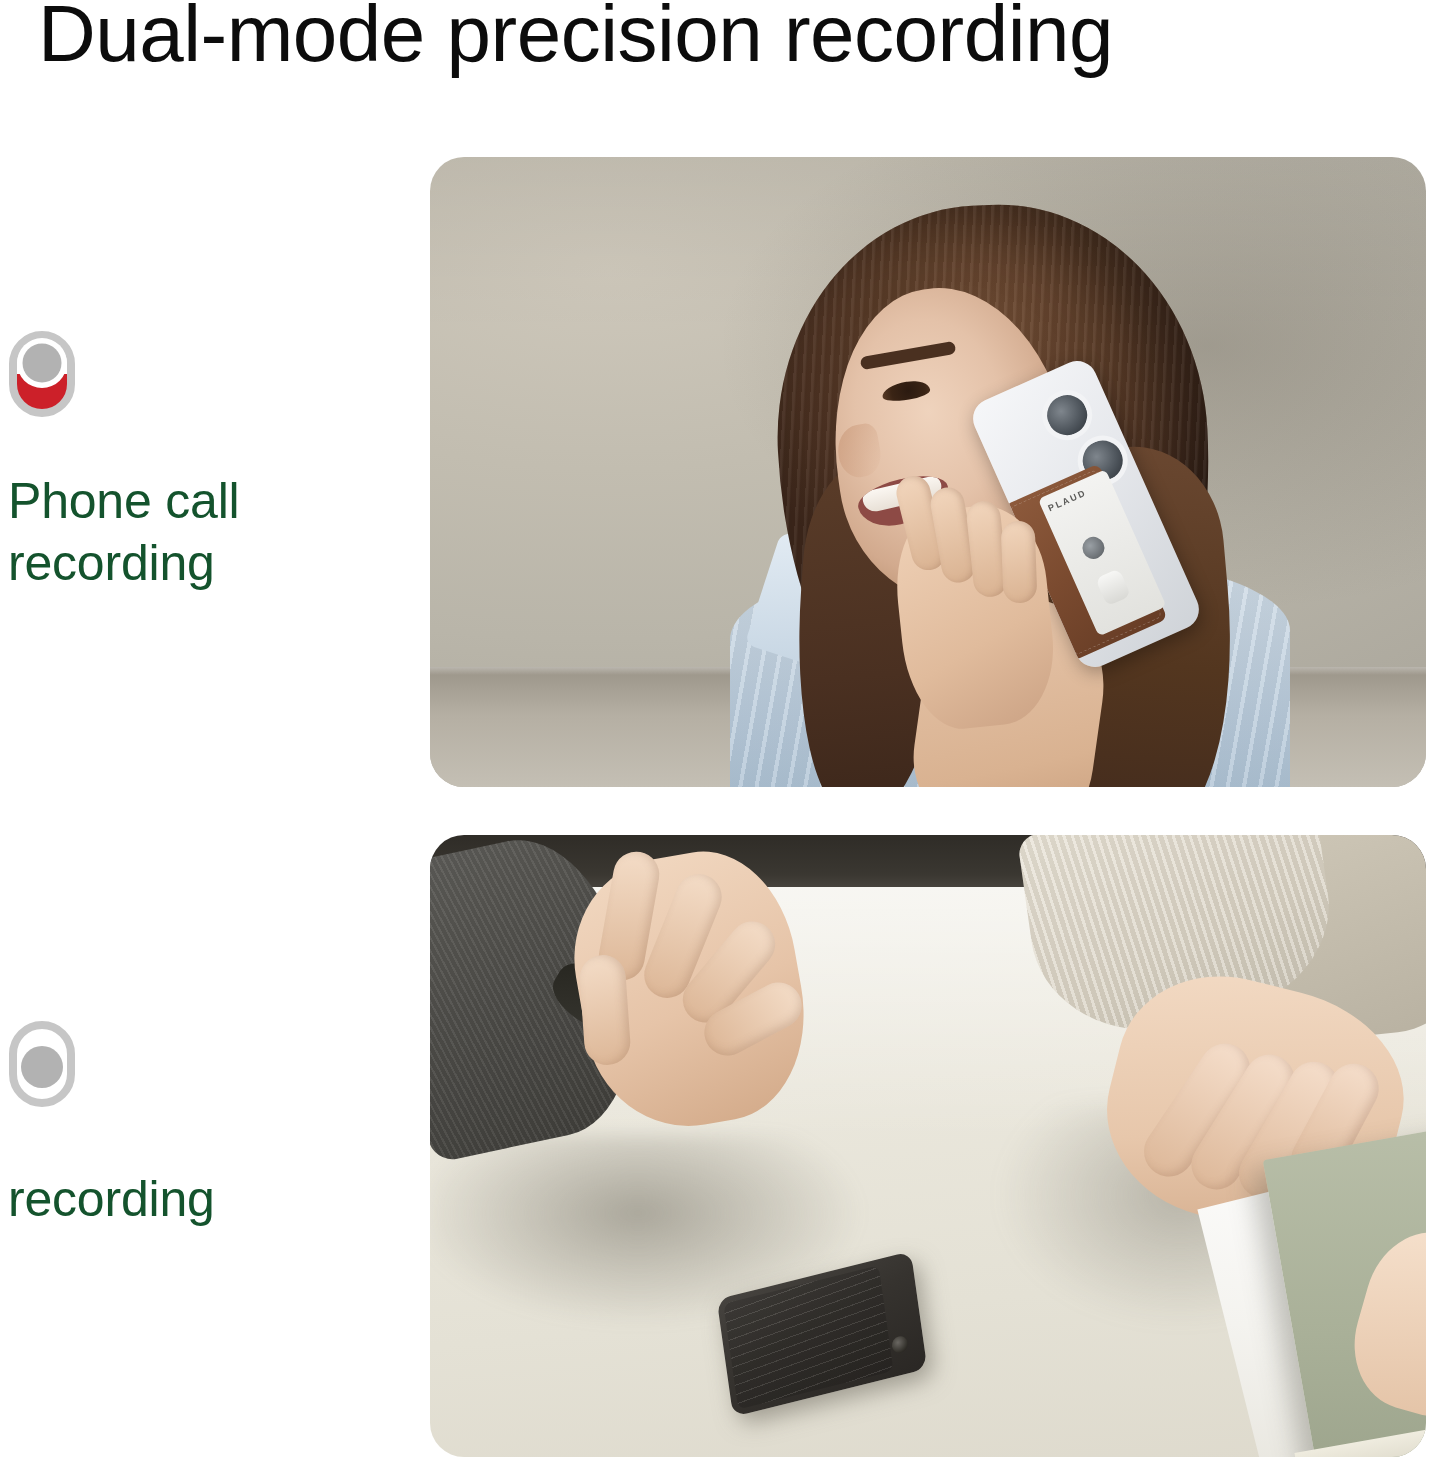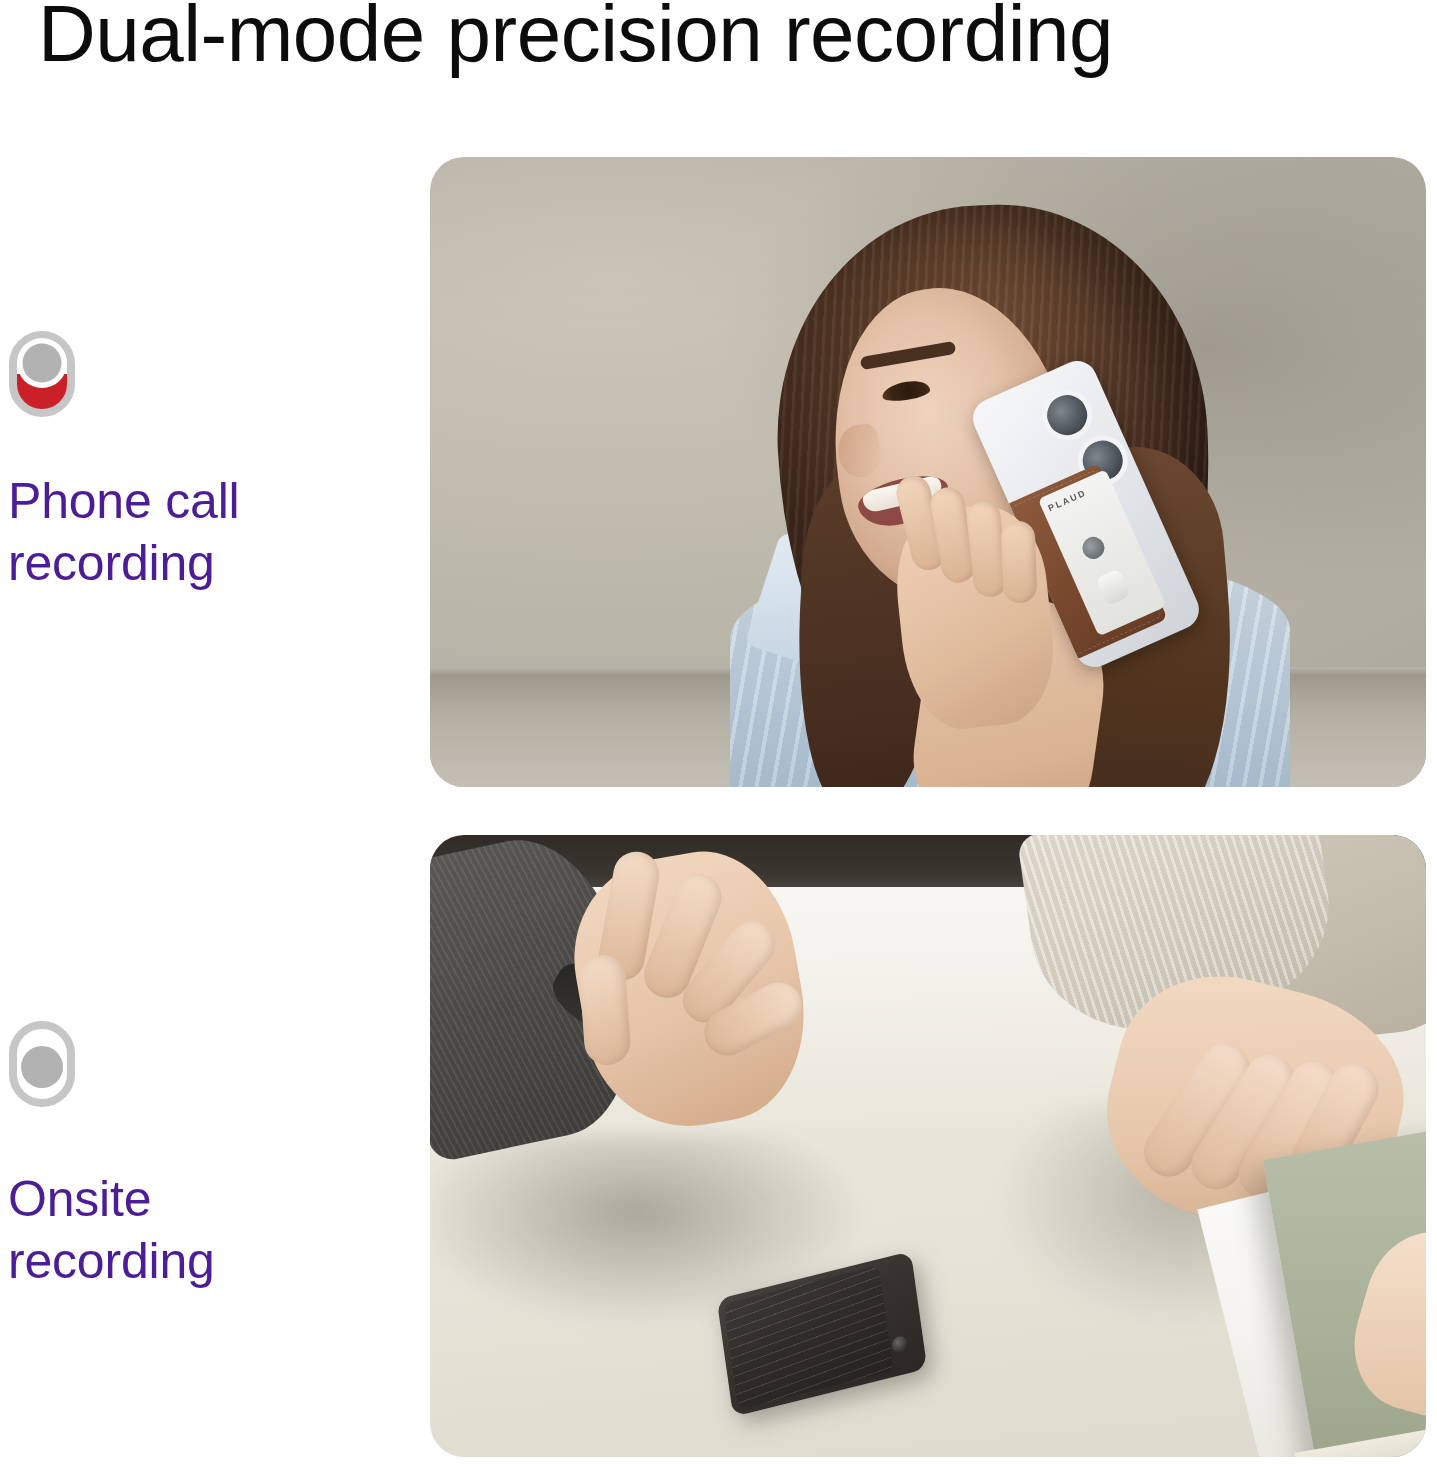--- a/index.html
+++ b/index.html
@@ -41,21 +41,21 @@
     left: 8px;
     width: 400px;
   }
   .feature-1 { top: 180px; }
   .feature-2 { top: 870px; }
 
   .feature-label {
     margin-top: 52px;
     font-size: 50px;
     font-weight: 300;
-    color: #4c1d95;
+    color: #14532d;
     line-height: 1.24;
     letter-spacing: -0.2px;
     max-width: 330px;
   }
   .feature-2 .feature-label { margin-top: 60px; }
 
   
   .mode-icon {
     position: relative;
     width: 68px;
@@ -415,21 +415,20 @@
   </div>
 
   <div class="feature feature-2">
     <div class="mode-icon">
       <svg viewBox="0 0 68 88" xmlns="http://www.w3.org/2000/svg">
         <rect x="5" y="5" width="58" height="78" rx="29" ry="29" fill="none" stroke="#c6c6c6" stroke-width="8"></rect>
         <circle cx="34" cy="47" r="21" fill="#b2b2b2"></circle>
       </svg>
     </div>
     <div class="feature-label">
-      <div>Onsite</div>
       <div>recording</div>
     </div>
   </div>
 
 </div>
 
 <div class="photo photo-top">
   <div class="photo-inner scene-call">
     <div class="wall-shadow"></div>
     <div class="counter"></div>

